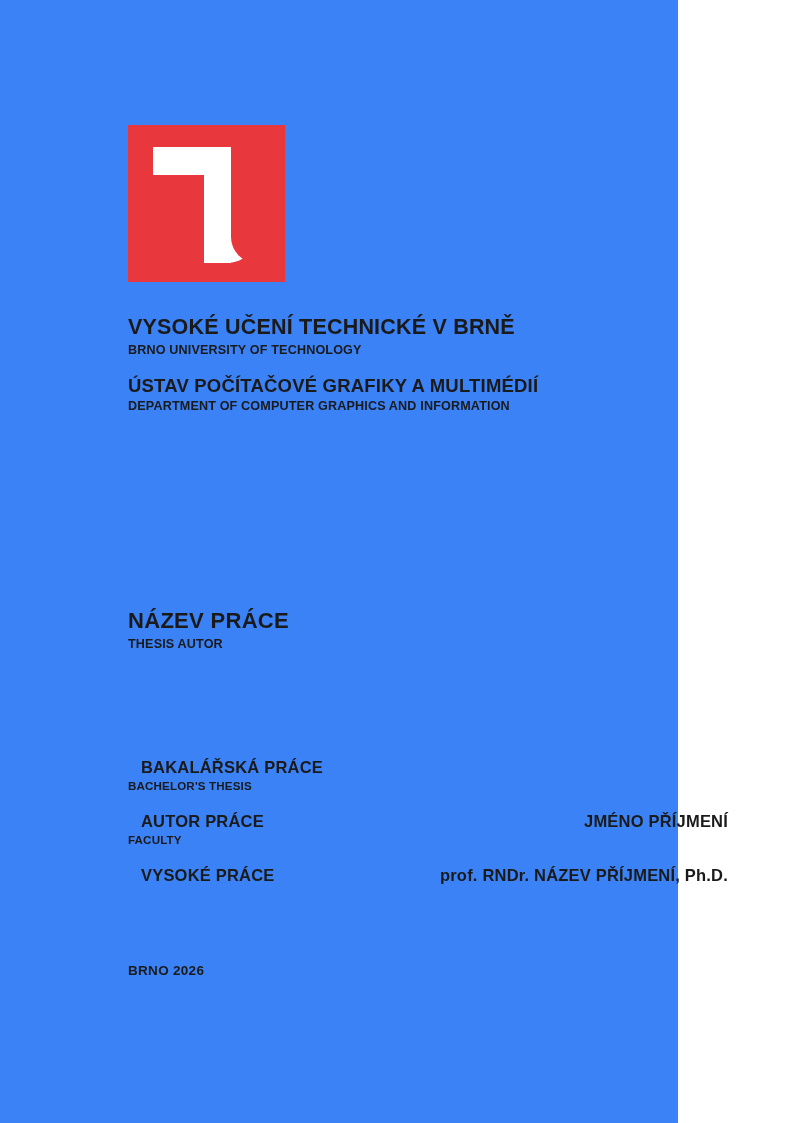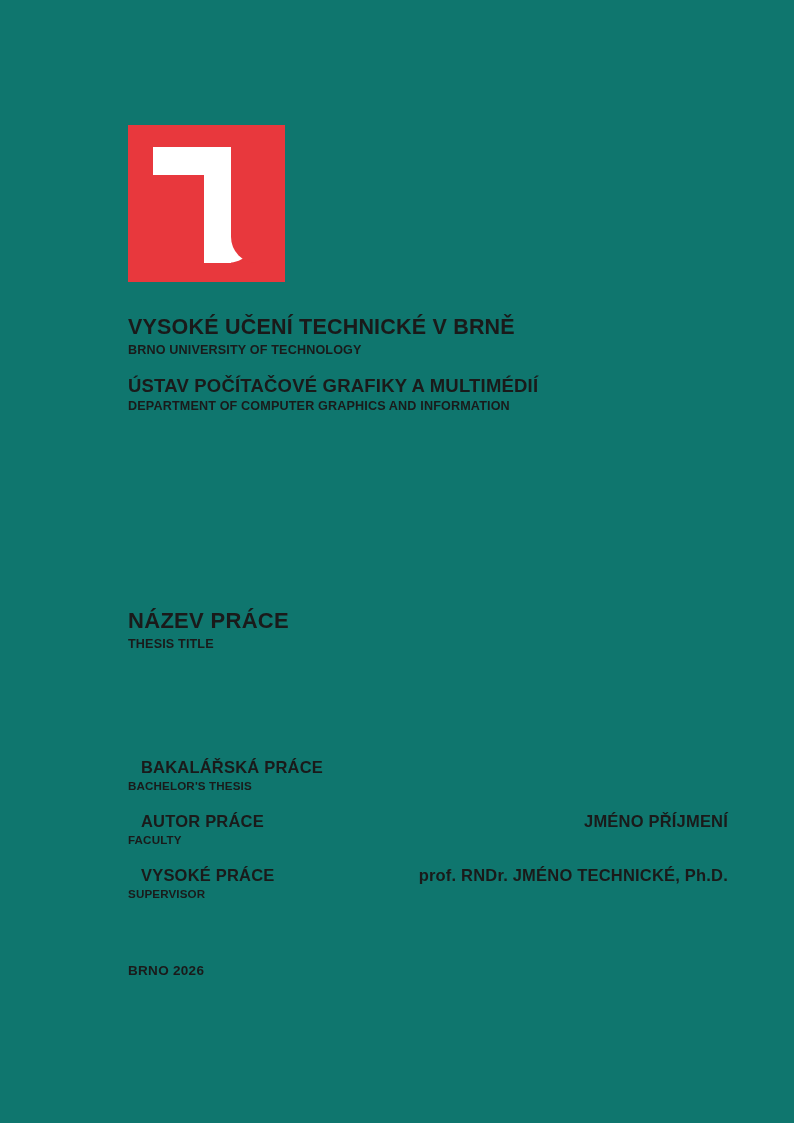--- a/index.html
+++ b/index.html
@@ -11,23 +11,23 @@
     width: 794px;
     height: 1123px;
     font-family: "Liberation Sans", sans-serif;
     color: #1a1a1a;
     position: relative;
     overflow: hidden;
   }
   .page {
     position: absolute;
     left: 0; top: 0;
-    width: 794px;
+    width: 678px;
     height: 1123px;
-    background: #0f766e;
+    background: #3b82f6;
   }
 
   
   .logo {
     position: absolute;
     left: 128px;
     top: 125px;
     width: 157px;
     height: 157px;
     background: #e8383d;
@@ -171,39 +171,38 @@
       <div class="inst-en">BRNO UNIVERSITY OF TECHNOLOGY</div>
     </div>
     <div class="inst-group">
       <div class="inst-cz small">ÚSTAV POČÍTAČOVÉ GRAFIKY A MULTIMÉDIÍ</div>
       <div class="inst-en">DEPARTMENT OF COMPUTER GRAPHICS AND INFORMATION</div>
     </div>
   </div>
 
   <div class="title-block">
     <div class="title-cz">NÁZEV PRÁCE</div>
-    <div class="title-en">THESIS TITLE</div>
+    <div class="title-en">THESIS AUTOR</div>
   </div>
 
   <div class="meta-block">
 
     <div class="meta-row">
       <div class="meta-cz">BAKALÁŘSKÁ PRÁCE</div>
       <div class="meta-en">BACHELOR'S THESIS</div>
     </div>
 
     <div class="meta-row">
       <div class="meta-cz">AUTOR PRÁCE</div>
       <div class="meta-en">FACULTY</div>
       <div class="meta-value">JMÉNO PŘÍJMENÍ</div>
     </div>
 
     <div class="meta-row">
       <div class="meta-cz">VYSOKÉ PRÁCE</div>
-      <div class="meta-en">SUPERVISOR</div>
-      <div class="meta-value">prof. RNDr. JMÉNO TECHNICKÉ, Ph.D.</div>
+      <div class="meta-value">prof. RNDr. NÁZEV PŘÍJMENÍ, Ph.D.</div>
     </div>
 
   </div>
 
   <div class="year">BRNO 2026</div>
 
 </div>
 
 </body></html>

